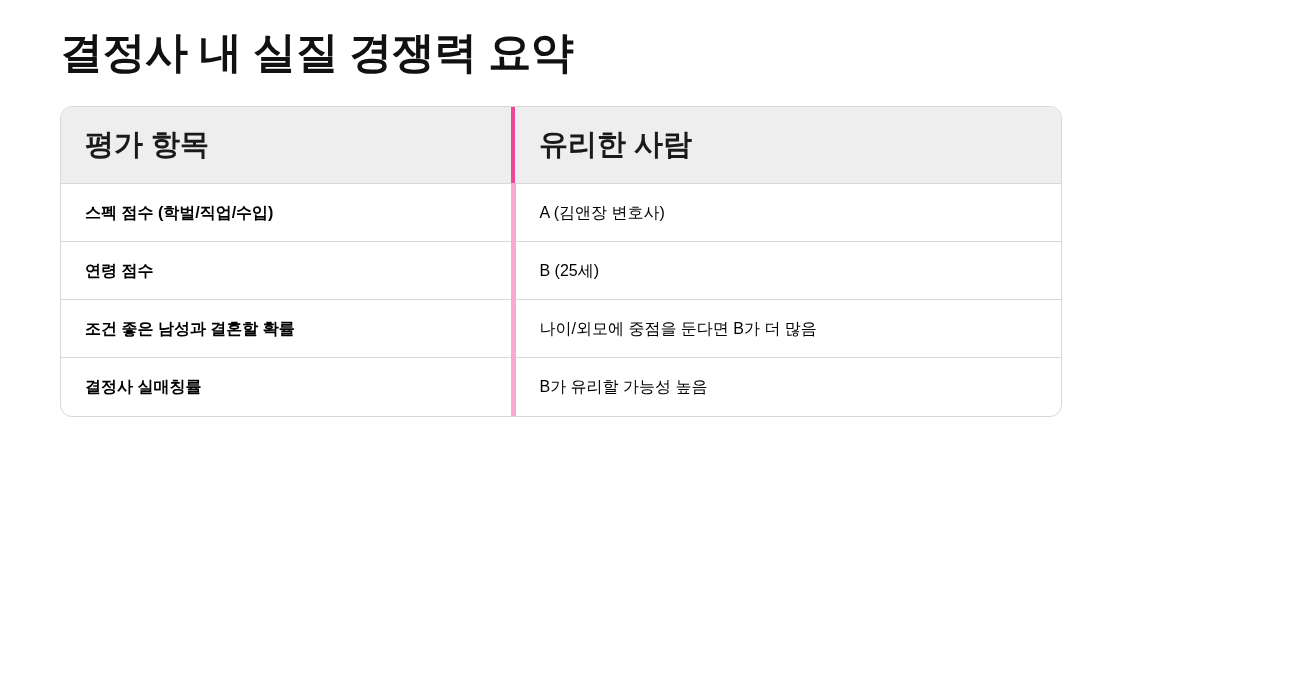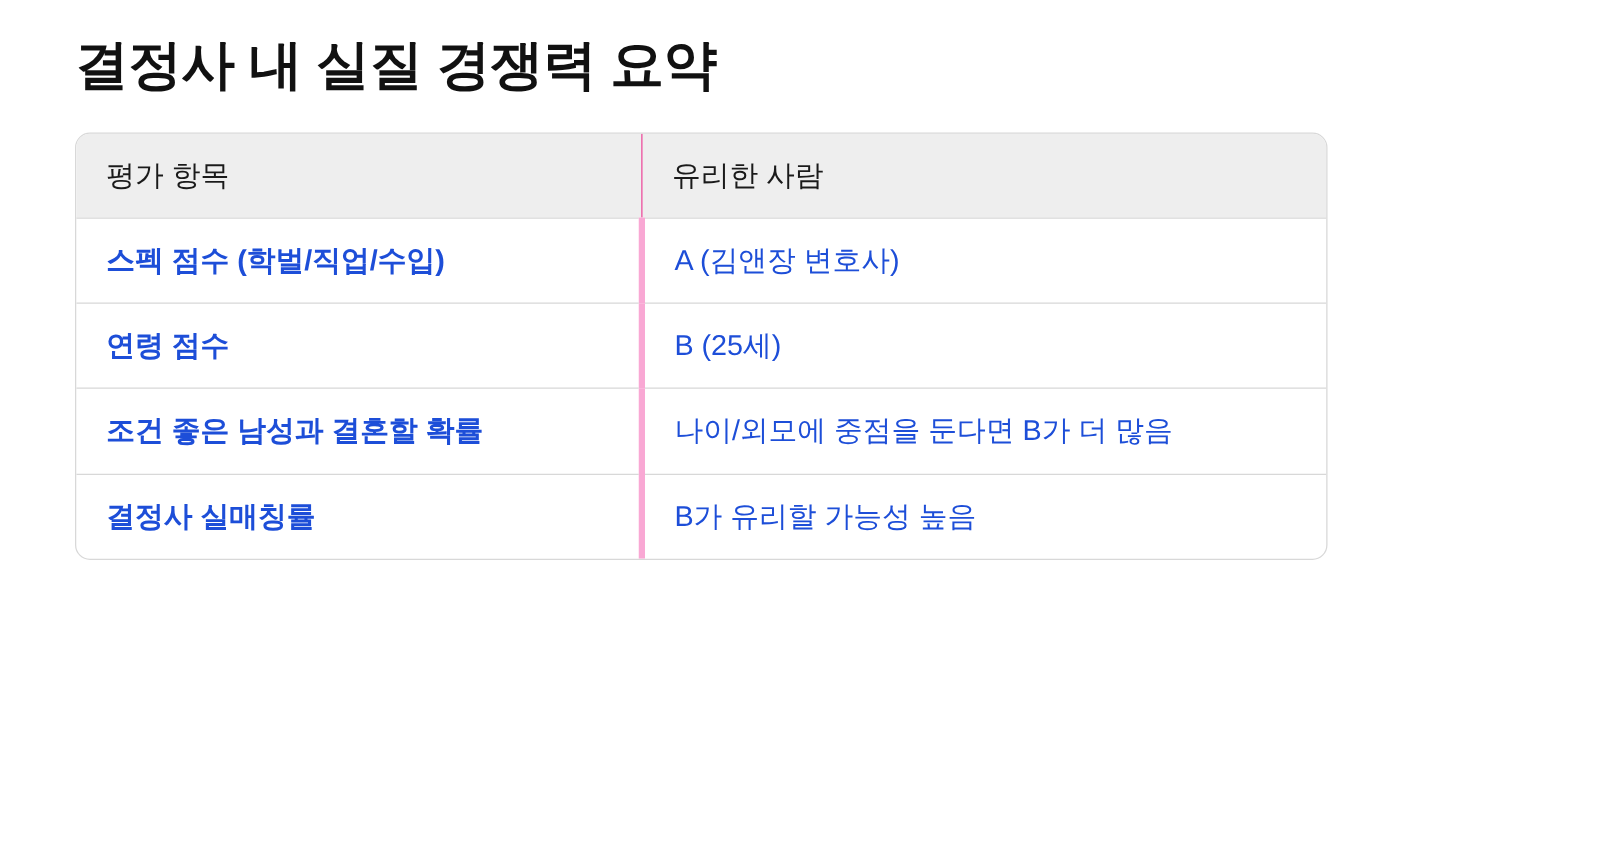--- a/index.html
+++ b/index.html
@@ -40,38 +40,38 @@
   }
   table.summary {
     width: 100%;
     border-collapse: collapse;
     table-layout: fixed;
   }
   table.summary col.c1 { width: 452px; }
   table.summary col.c2 { width: auto; }
   table.summary thead th {
     background: #eeeeee;
-    font-size: 23px;
-    font-weight: normal;
+    font-size: 29px;
+    font-weight: bold;
     text-align: left;
     padding: 18px 24px;
     color: #1a1a1a;
     border-bottom: 1px solid #d8d8d8;
     vertical-align: middle;
   }
   table.summary thead th.col-sep {
-    border-left: 1px solid #ec4899;
+    border-left: 4px solid #ec4899;
   }
   table.summary tbody td {
-    font-size: 23px;
+    font-size: 16px;
     padding: 17px 24px;
     border-bottom: 1px solid #d8d8d8;
     vertical-align: middle;
     line-height: 1.45;
-    color: #1d4ed8;
+    color: #000000;
   }
   table.summary tbody tr:last-child td {
     border-bottom: none;
   }
   table.summary tbody td.label {
     font-weight: bold;
   }
   table.summary tbody td.value {
     border-left: 5px solid #f9a8d4;
     font-weight: normal;

